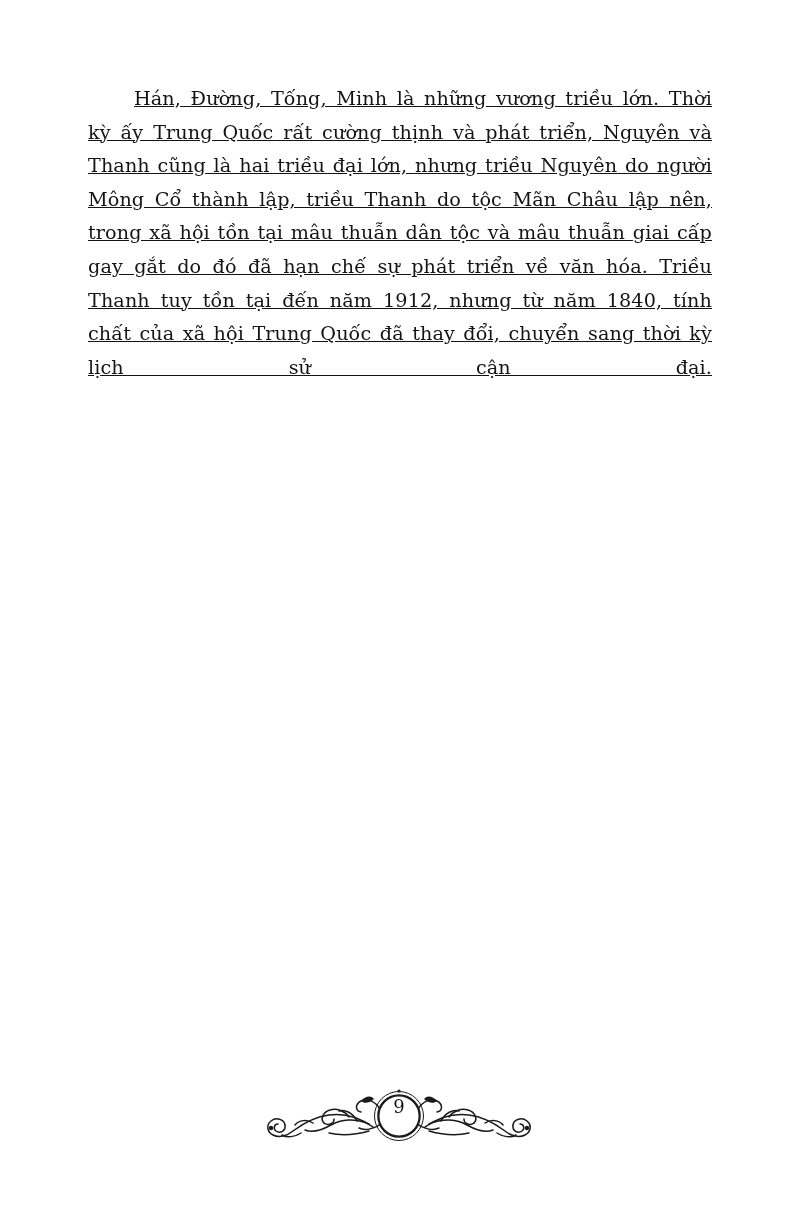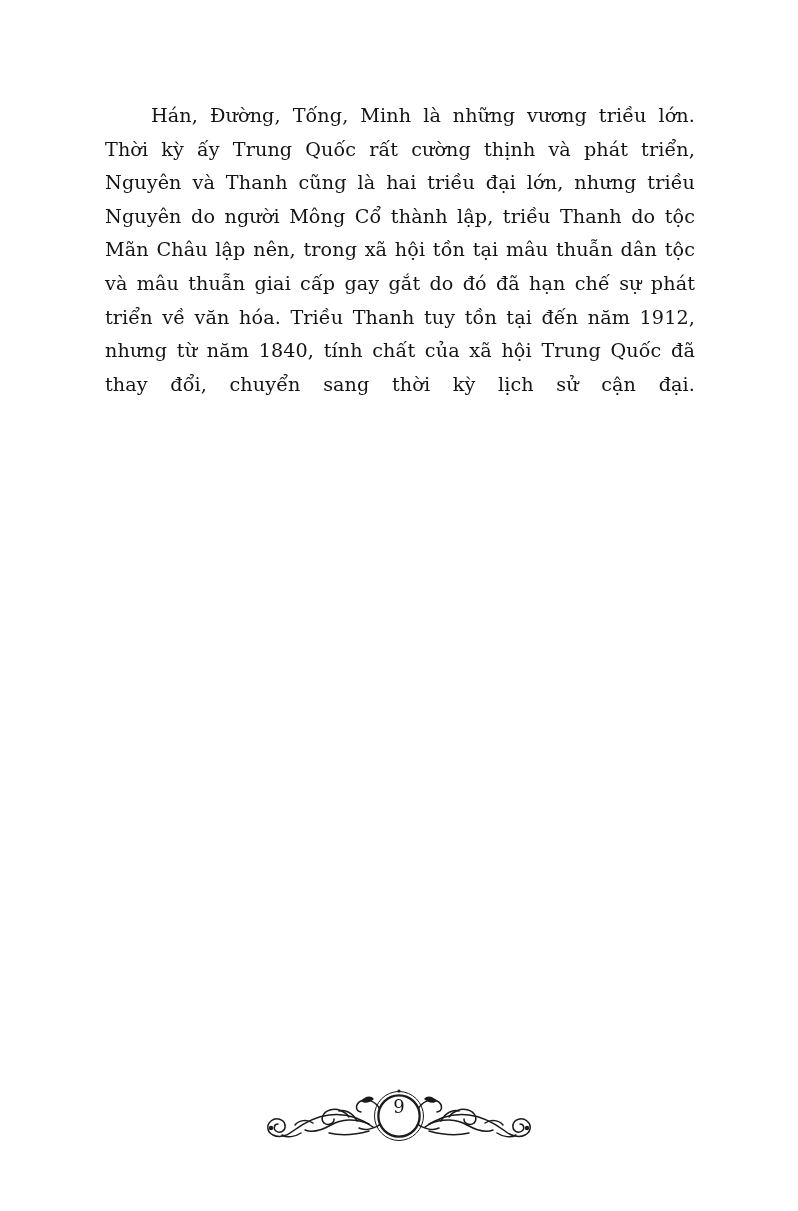--- a/index.html
+++ b/index.html
@@ -23,31 +23,32 @@
   }
 
   .content {
     position: absolute;
     left: 88px;
     top: 82px;
     width: 624px;
   }
 
   .body-paragraph {
-    margin: 17px;
+    margin: 0;
     font-size: 19.2px;
     line-height: 33.6px;
     text-align: justify;
     text-justify: inter-word;
     text-indent: 46px;
     color: #141414;
     font-family: "DejaVu Serif", serif;
     letter-spacing: 0.1px;
     word-spacing: 0.4px;
     hyphens: none;
+    text-decoration: underline;
   }
 
   
   .body-paragraph::after {
     content: "";
     display: inline-block;
     width: 100%;
   }
 
   .footer {

